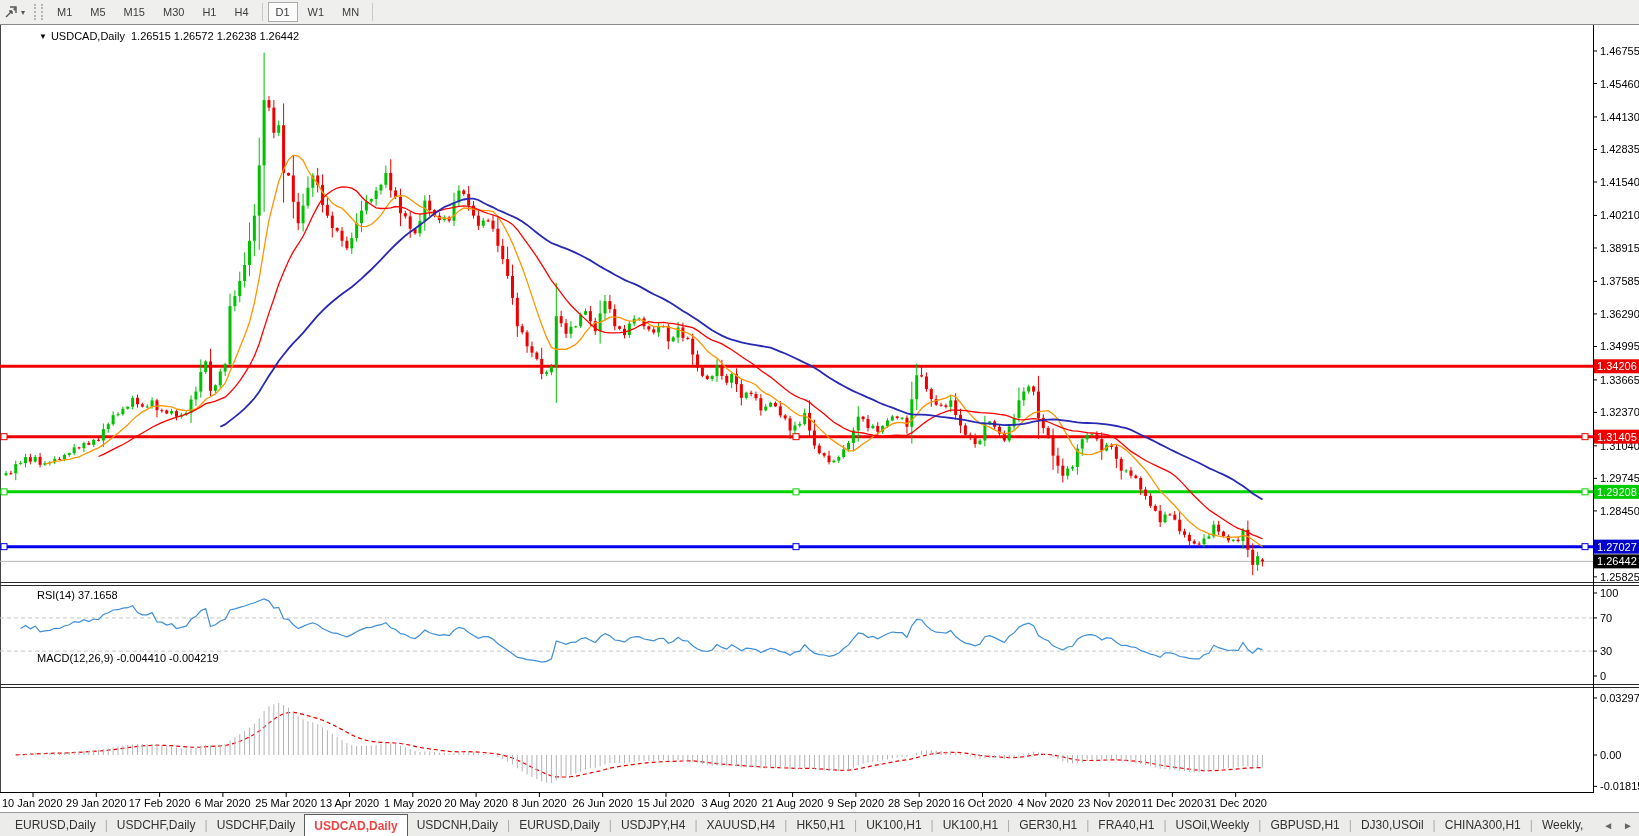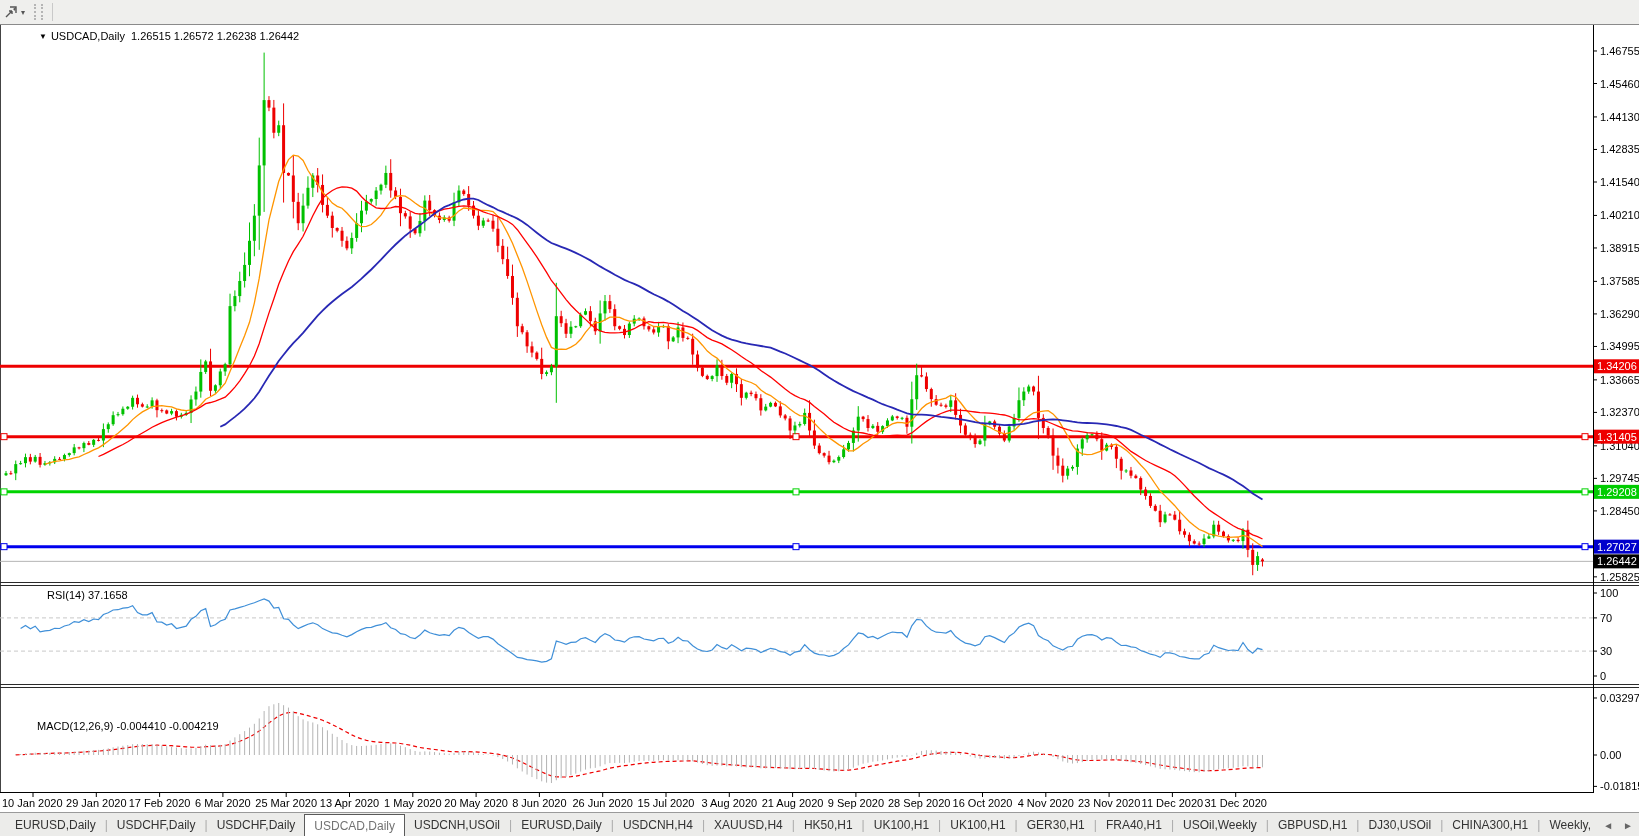--- a/index.html
+++ b/index.html
@@ -15,38 +15,50 @@
   .tb-sep{width:1px;height:18px;background:#c9c9c9;margin:0 4px;}
   .caret{font-size:8px;color:#555;margin-left:2px;}
   
   .pane-label{position:absolute;font-size:11px;color:#000;white-space:pre;z-index:5;margin-left:32px;}
   #main-title{left:7px;top:30px;}
   #main-title .sym-caret{font-size:8px;position:relative;top:-1px;margin-right:4px;}
   
   .tabbar{position:absolute;left:0;top:812px;width:1639px;height:24px;background:#ececea;
           border-top:1px solid #9a9a9a;display:flex;align-items:stretch;font-size:12px;color:#333;overflow:hidden;}
   .tab{display:flex;align-items:center;padding:0 9px;white-space:nowrap;cursor:default;}
-  .tab.active{background:#ffffff;border:1px solid #5a5a5a;border-bottom:none;color:#737373;font-weight:400;margin-top:1px;}
+  .tab.active{background:#ffffff;border:1px solid #5a5a5a;border-bottom:none;color:#ef4444;font-weight:700;margin-top:1px;}
   .tab-sep{align-self:center;color:#aaa;font-size:12px;}
   .tab-arrows{position:absolute;right:6px;top:0;height:24px;display:flex;align-items:center;gap:10px;
               color:#666;font-size:10px;background:#ececea;padding-left:8px;}
   svg text{font-family:"Liberation Sans",sans-serif;font-size:11px;fill:#000;}
 </style>
 </head>
 <body>
 
 <div class="toolbar">
   <div class="tool-cluster">
     <svg width="15" height="14" viewBox="0 0 15 14">
       <path d="M2 12 L8 6 M8 6 L5 6 M8 6 L8 9 M6 2 L12 2 L12 8" stroke="#555" stroke-width="1.4" fill="none"></path>
       <path d="M12 2 L9 4 L11 6 Z" fill="#555"></path>
     </svg>
     <span class="caret">▾</span>
   </div>
   <div class="grip"></div>
+  <div id="tf-row" style="display:flex;align-items:center;">
+      <div class="tf-btn">M1</div>
+      <div class="tf-btn">M5</div>
+      <div class="tf-btn">M15</div>
+      <div class="tf-btn">M30</div>
+      <div class="tf-btn">H1</div>
+      <div class="tf-btn">H4</div>
+      <div class="tb-sep"></div>
+      <div class="tf-btn active">D1</div>
+      <div class="tf-btn">W1</div>
+      <div class="tf-btn">MN</div>
+    </div>
   <div class="tb-sep"></div>
 </div>
 
 <svg id="chart-svg" style="position:absolute;left:0;top:25px;" width="1639" height="787" viewBox="0 25 1639 787">
     <line x1="0" y1="24.5" x2="1639" y2="24.5" stroke="#000"></line>
     <line x1="0.5" y1="25" x2="0.5" y2="792" stroke="#444"></line>
     <line x1="0" y1="582.5" x2="1639" y2="582.5" stroke="#2a2a2a"></line>
     <line x1="0" y1="585.5" x2="1639" y2="585.5" stroke="#2a2a2a"></line>
     <line x1="0" y1="684.5" x2="1639" y2="684.5" stroke="#2a2a2a"></line>
     <line x1="0" y1="687.5" x2="1639" y2="687.5" stroke="#2a2a2a"></line>
@@ -972,37 +984,37 @@
       <line x1="1109.1" y1="793" x2="1109.1" y2="797" stroke="#000"></line>
       <text x="1109.1" y="807" text-anchor="middle">23 Nov 2020</text>
       <line x1="1172.3999999999999" y1="793" x2="1172.3999999999999" y2="797" stroke="#000"></line>
       <text x="1172.3999999999999" y="807" text-anchor="middle">11 Dec 2020</text>
       <line x1="1235.7" y1="793" x2="1235.7" y2="797" stroke="#000"></line>
       <text x="1235.7" y="807" text-anchor="middle">31 Dec 2020</text>
     </g>
   </svg>
 
 <div id="main-title" class="pane-label"><span class="sym-caret">▼</span><span id="title-text">USDCAD,Daily  1.26515 1.26572 1.26238 1.26442</span></div>
-<div class="pane-label" style="left:15px;top:589px;">RSI(14) 37.1658</div>
-<div class="pane-label" style="left:5px;top:720px;">MACD(12,26,9) -0.004410 -0.004219</div>
+<div class="pane-label" style="left:5px;top:589px;">RSI(14) 37.1658</div>
+<div class="pane-label" style="left:5px;top:652px;">MACD(12,26,9) -0.004410 -0.004219</div>
 
 <div class="tabbar">
   <div style="width:6px;"></div>
   <div id="tab-row" style="display:flex;align-items:stretch;">
       <div class="tab">EURUSD,Daily</div>
       <span class="tab-sep">|</span>
       <div class="tab">USDCHF,Daily</div>
       <span class="tab-sep">|</span>
       <div class="tab">USDCHF,Daily</div>
       <div class="tab active">USDCAD,Daily</div>
-      <div class="tab">USDCNH,USOil</div>
+      <div class="tab">USDCNH,Daily</div>
       <span class="tab-sep">|</span>
       <div class="tab">EURUSD,Daily</div>
       <span class="tab-sep">|</span>
-      <div class="tab">USDCNH,H4</div>
+      <div class="tab">USDJPY,H4</div>
       <span class="tab-sep">|</span>
       <div class="tab">XAUUSD,H4</div>
       <span class="tab-sep">|</span>
       <div class="tab">HK50,H1</div>
       <span class="tab-sep">|</span>
       <div class="tab">UK100,H1</div>
       <span class="tab-sep">|</span>
       <div class="tab">UK100,H1</div>
       <span class="tab-sep">|</span>
       <div class="tab">GER30,H1</div>

